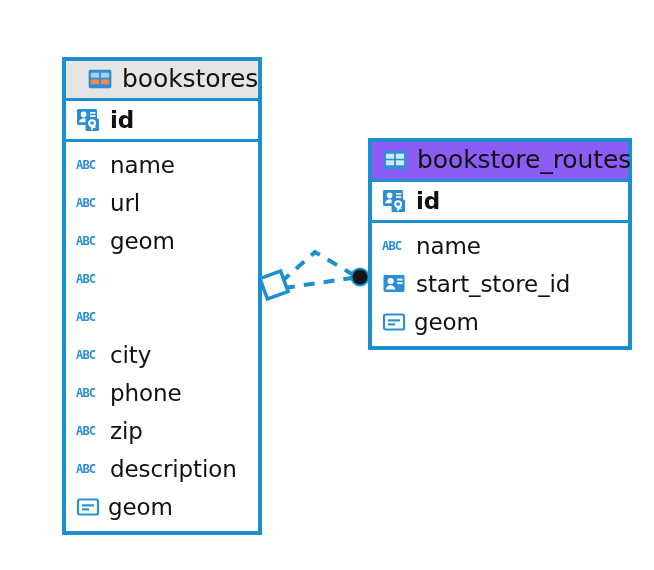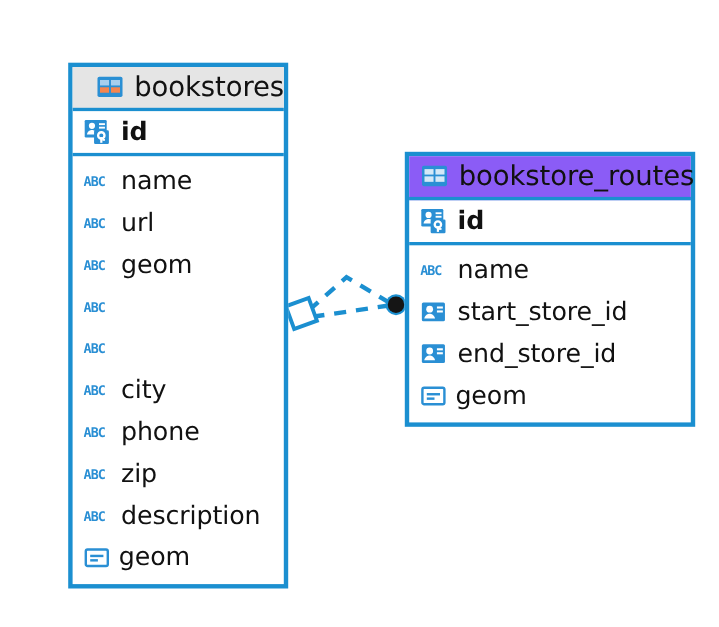--- a/index.html
+++ b/index.html
@@ -298,32 +298,20 @@
             <rect x="1.5" y="4" width="21" height="17" rx="1.4" fill="#2a8fd4"></rect>
             <circle cx="8.6" cy="10.1" r="3.1" fill="#ffffff"></circle>
             <path d="M3.7 18.6 c0.7-3.3 3.3-4.4 4.9-4.4 s4.2 1.1 4.9 4.4 z" fill="#ffffff"></path>
             <rect x="15.2" y="7.6" width="5.4" height="1.9" fill="#ffffff"></rect>
             <rect x="15.2" y="11.2" width="5.4" height="1.9" fill="#ffffff"></rect>
           </svg>
         </span>
         <span class="attr-label">start_store_id</span>
       </div>
 
-      <div class="attr">
-        <span class="icon icon-id">
-          <svg viewBox="0 0 26 26" xmlns="http://www.w3.org/2000/svg">
-            <rect x="1.5" y="4" width="21" height="17" rx="1.4" fill="#2a8fd4"></rect>
-            <circle cx="8.6" cy="10.1" r="3.1" fill="#ffffff"></circle>
-            <path d="M3.7 18.6 c0.7-3.3 3.3-4.4 4.9-4.4 s4.2 1.1 4.9 4.4 z" fill="#ffffff"></path>
-            <rect x="15.2" y="7.6" width="5.4" height="1.9" fill="#ffffff"></rect>
-            <rect x="15.2" y="11.2" width="5.4" height="1.9" fill="#ffffff"></rect>
-          </svg>
-        </span>
-        <span class="attr-label">end_store_id</span>
-      </div>
 
       <div class="attr">
         <span class="icon icon-geom">
           <svg viewBox="0 0 24 24" xmlns="http://www.w3.org/2000/svg">
             <rect x="2" y="4.5" width="20" height="15" rx="1.6" fill="#ffffff" stroke="#2a8fd4" stroke-width="2.2"></rect>
             <rect x="6" y="9.3" width="12" height="2.2" fill="#2a8fd4"></rect>
             <rect x="6" y="13.3" width="7" height="2.2" fill="#2a8fd4"></rect>
           </svg>
         </span>
         <span class="attr-label">geom</span>

